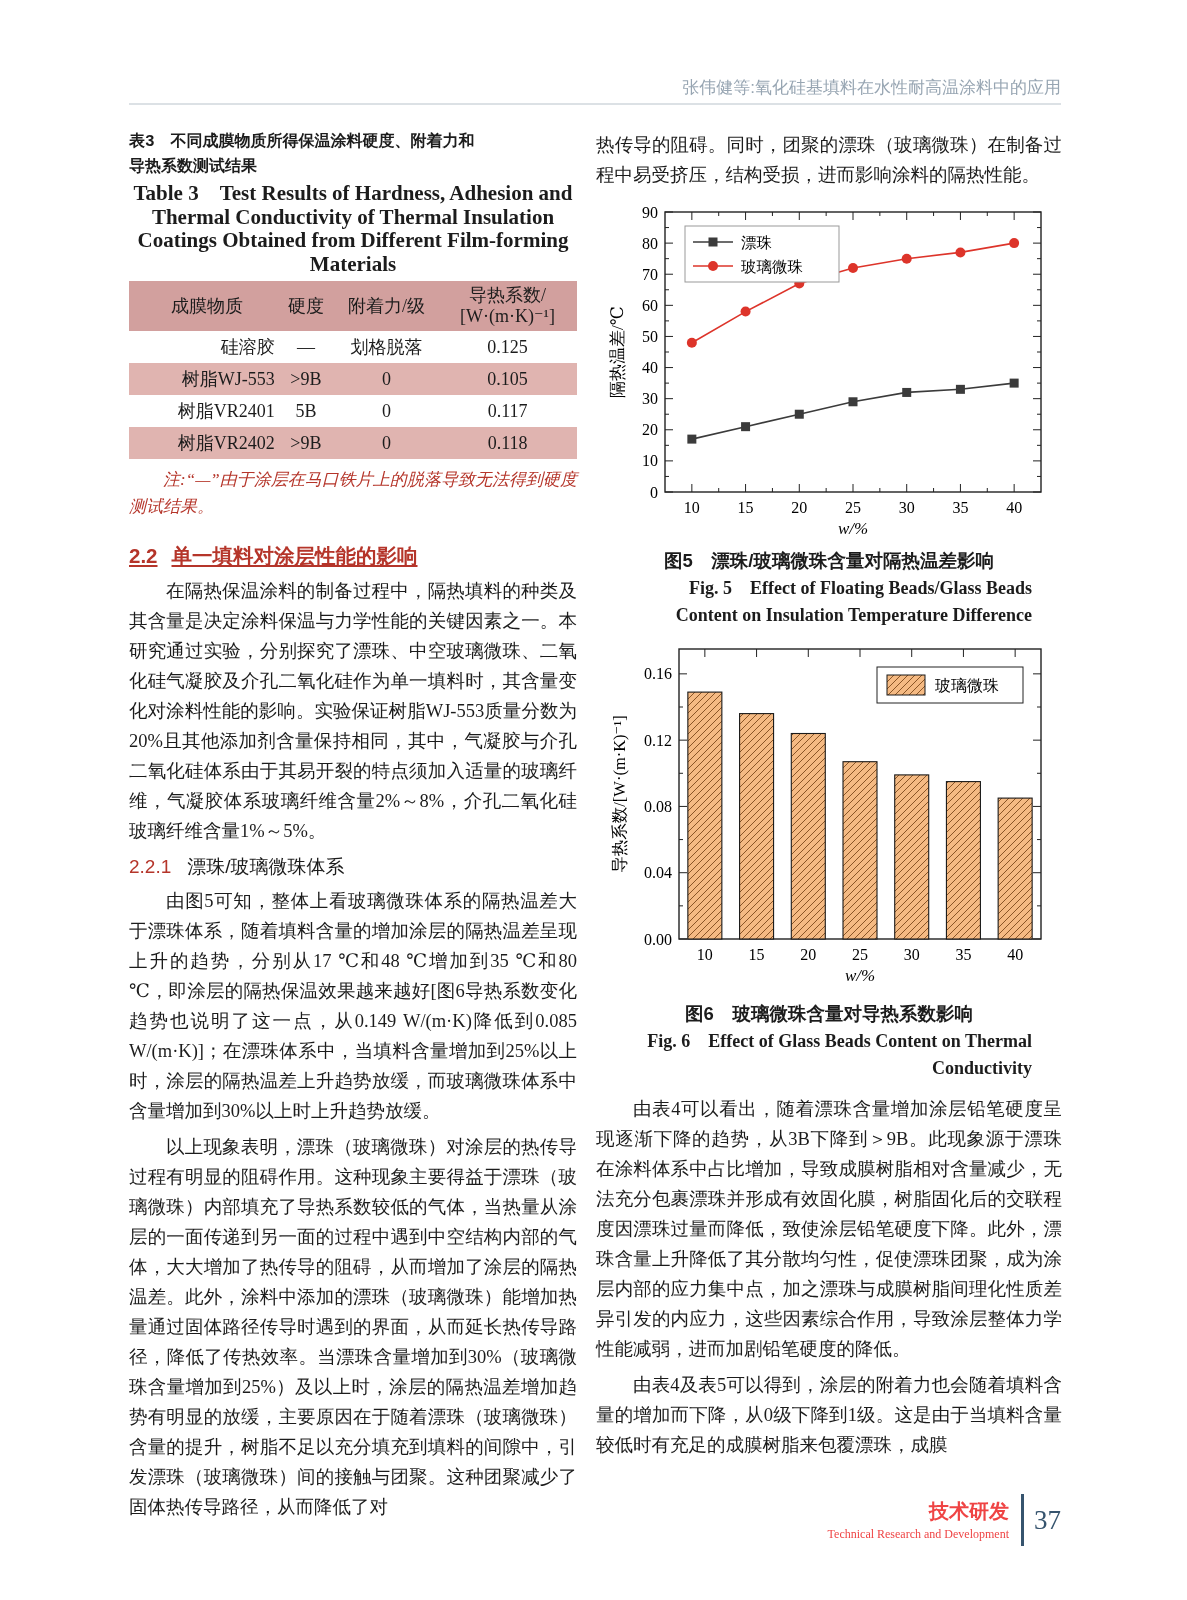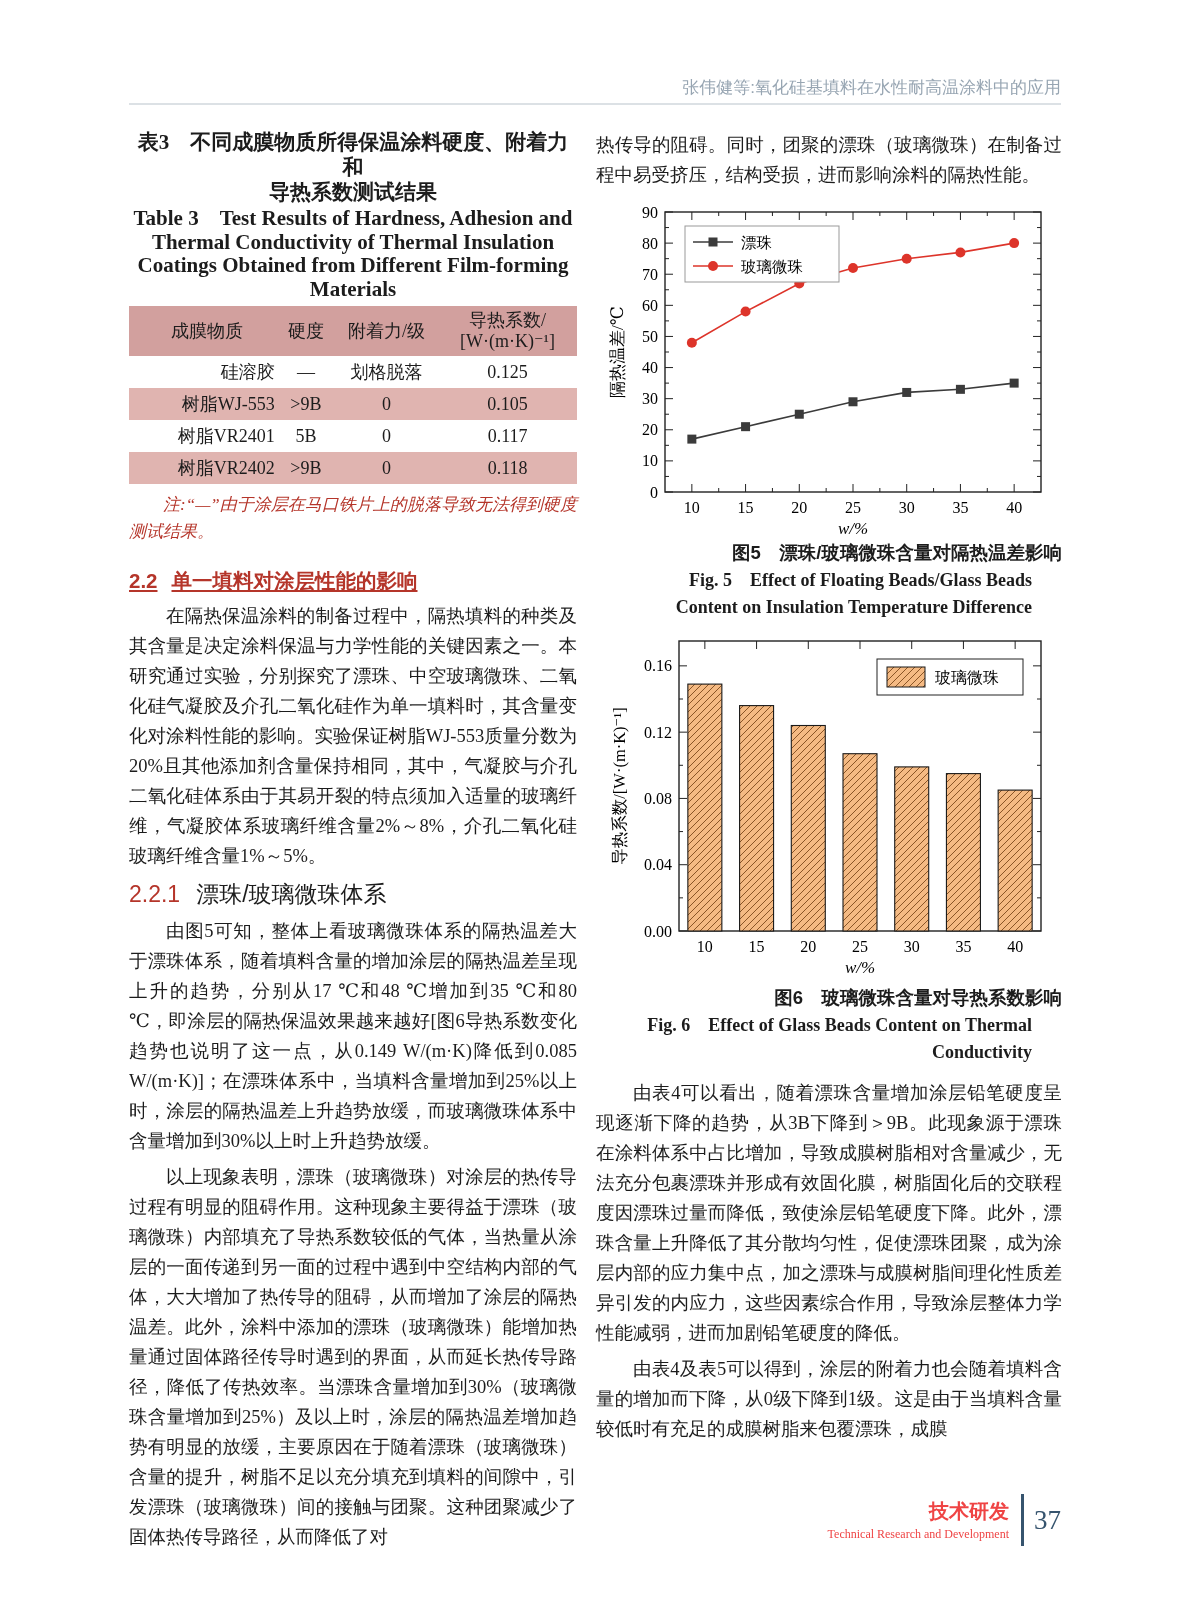--- a/index.html
+++ b/index.html
@@ -7,49 +7,49 @@
         font-family:"Liberation Serif","DejaVu Serif",serif;color:#1c1c1c;}
   
   .running-head{position:absolute;top:76px;left:129px;width:932px;text-align:right;
       font-size:17px;color:#97a5b2;font-family:"Liberation Sans","DejaVu Sans",sans-serif;}
   .head-rule{position:absolute;top:103px;left:129px;width:932px;height:2px;background:#dce1e5;}
   
   .col{position:absolute;top:130px;}
   .col-left{left:129px;width:448px;}
   .col-right{left:596px;width:466px;}
   
-  .tbl-title-zh{font-size:21px;line-height:25px;font-weight:bold;text-align:center;
-      font-family:Liberation Serif, serif;}
+  .tbl-title-zh{font-size:16px;line-height:25px;font-weight:bold;
+      font-family:Liberation Mono, monospace;}
   .tbl-title-en{font-size:21px;line-height:23.5px;font-weight:bold;text-align:center;margin-top:2px;}
   
   table.t3{width:100%;border-collapse:collapse;margin-top:5px;font-size:18px;}
   table.t3 th{background:#d2a09e;font-weight:normal;padding:4px 2px;line-height:22px;vertical-align:middle;}
   table.t3 td{padding:4px 2px;height:24px;text-align:center;}
   table.t3 tbody tr:nth-child(even){background:#e0b4b0;}
   table.t3 th.c0, table.t3 td.c0{text-align:right;padding-left:10px;width:33%;}
   table.t3 th.c0{text-align:center;}
   table.t3 .c1{width:13%;}
   table.t3 .c2{width:23%;}
   table.t3 .c3{width:31%;}
   .unit-line{display:block;line-height:21px;}
   
   .tbl-note{margin-top:7px;font-size:17px;line-height:27px;color:#b5352a;font-style:italic;
       text-indent:2em;text-align:justify;}
   
   .h-sec{margin-top:22px;font-size:20.5px;font-weight:bold;color:#b5352a;
       font-family:"Liberation Sans","DejaVu Sans",sans-serif;text-decoration:underline;}
   .h-sec .sp{margin-right:14px;}
-  .h-sub{margin-top:8px;font-size:23px;font-family:"Liberation Sans","DejaVu Sans",sans-serif;}
+  .h-sub{margin-top:8px;font-size:19px;font-family:"Liberation Sans","DejaVu Sans",sans-serif;}
   .h-sub .num{color:#b5352a;margin-right:16px;}
   
   .para{font-size:18.5px;line-height:30px;text-align:justify;text-indent:2em;margin-top:6px;}
   .para.noindent{text-indent:0;margin-top:0;}
   
   .fig{margin-top:8px;text-align:center;}
-  .fig-cap-zh{font-size:18.5px;font-weight:bold;text-align:right;margin-top:0;
+  .fig-cap-zh{font-size:18.5px;font-weight:bold;text-align:center;margin-top:8px;
       font-family:"Liberation Sans","DejaVu Sans",sans-serif;}
   .fig-cap-en{font-size:18px;line-height:27px;font-weight:bold;text-align:right;margin-top:2px;padding:0 30px;}
   
   .footer{position:absolute;top:1494px;left:129px;width:932px;display:flex;
       justify-content:flex-end;align-items:center;}
   .footer .f-text{text-align:right;color:#ef4444;}
   .footer .f-zh{font-size:20px;font-weight:bold;font-family:"Liberation Sans","DejaVu Sans",sans-serif;}
   .footer .f-en{font-size:12px;margin-top:2px;}
   .footer .f-bar{width:3px;height:52px;background:#36546e;margin:0 10px 0 12px;}
   .footer .f-page{font-size:27px;color:#36546e;}

